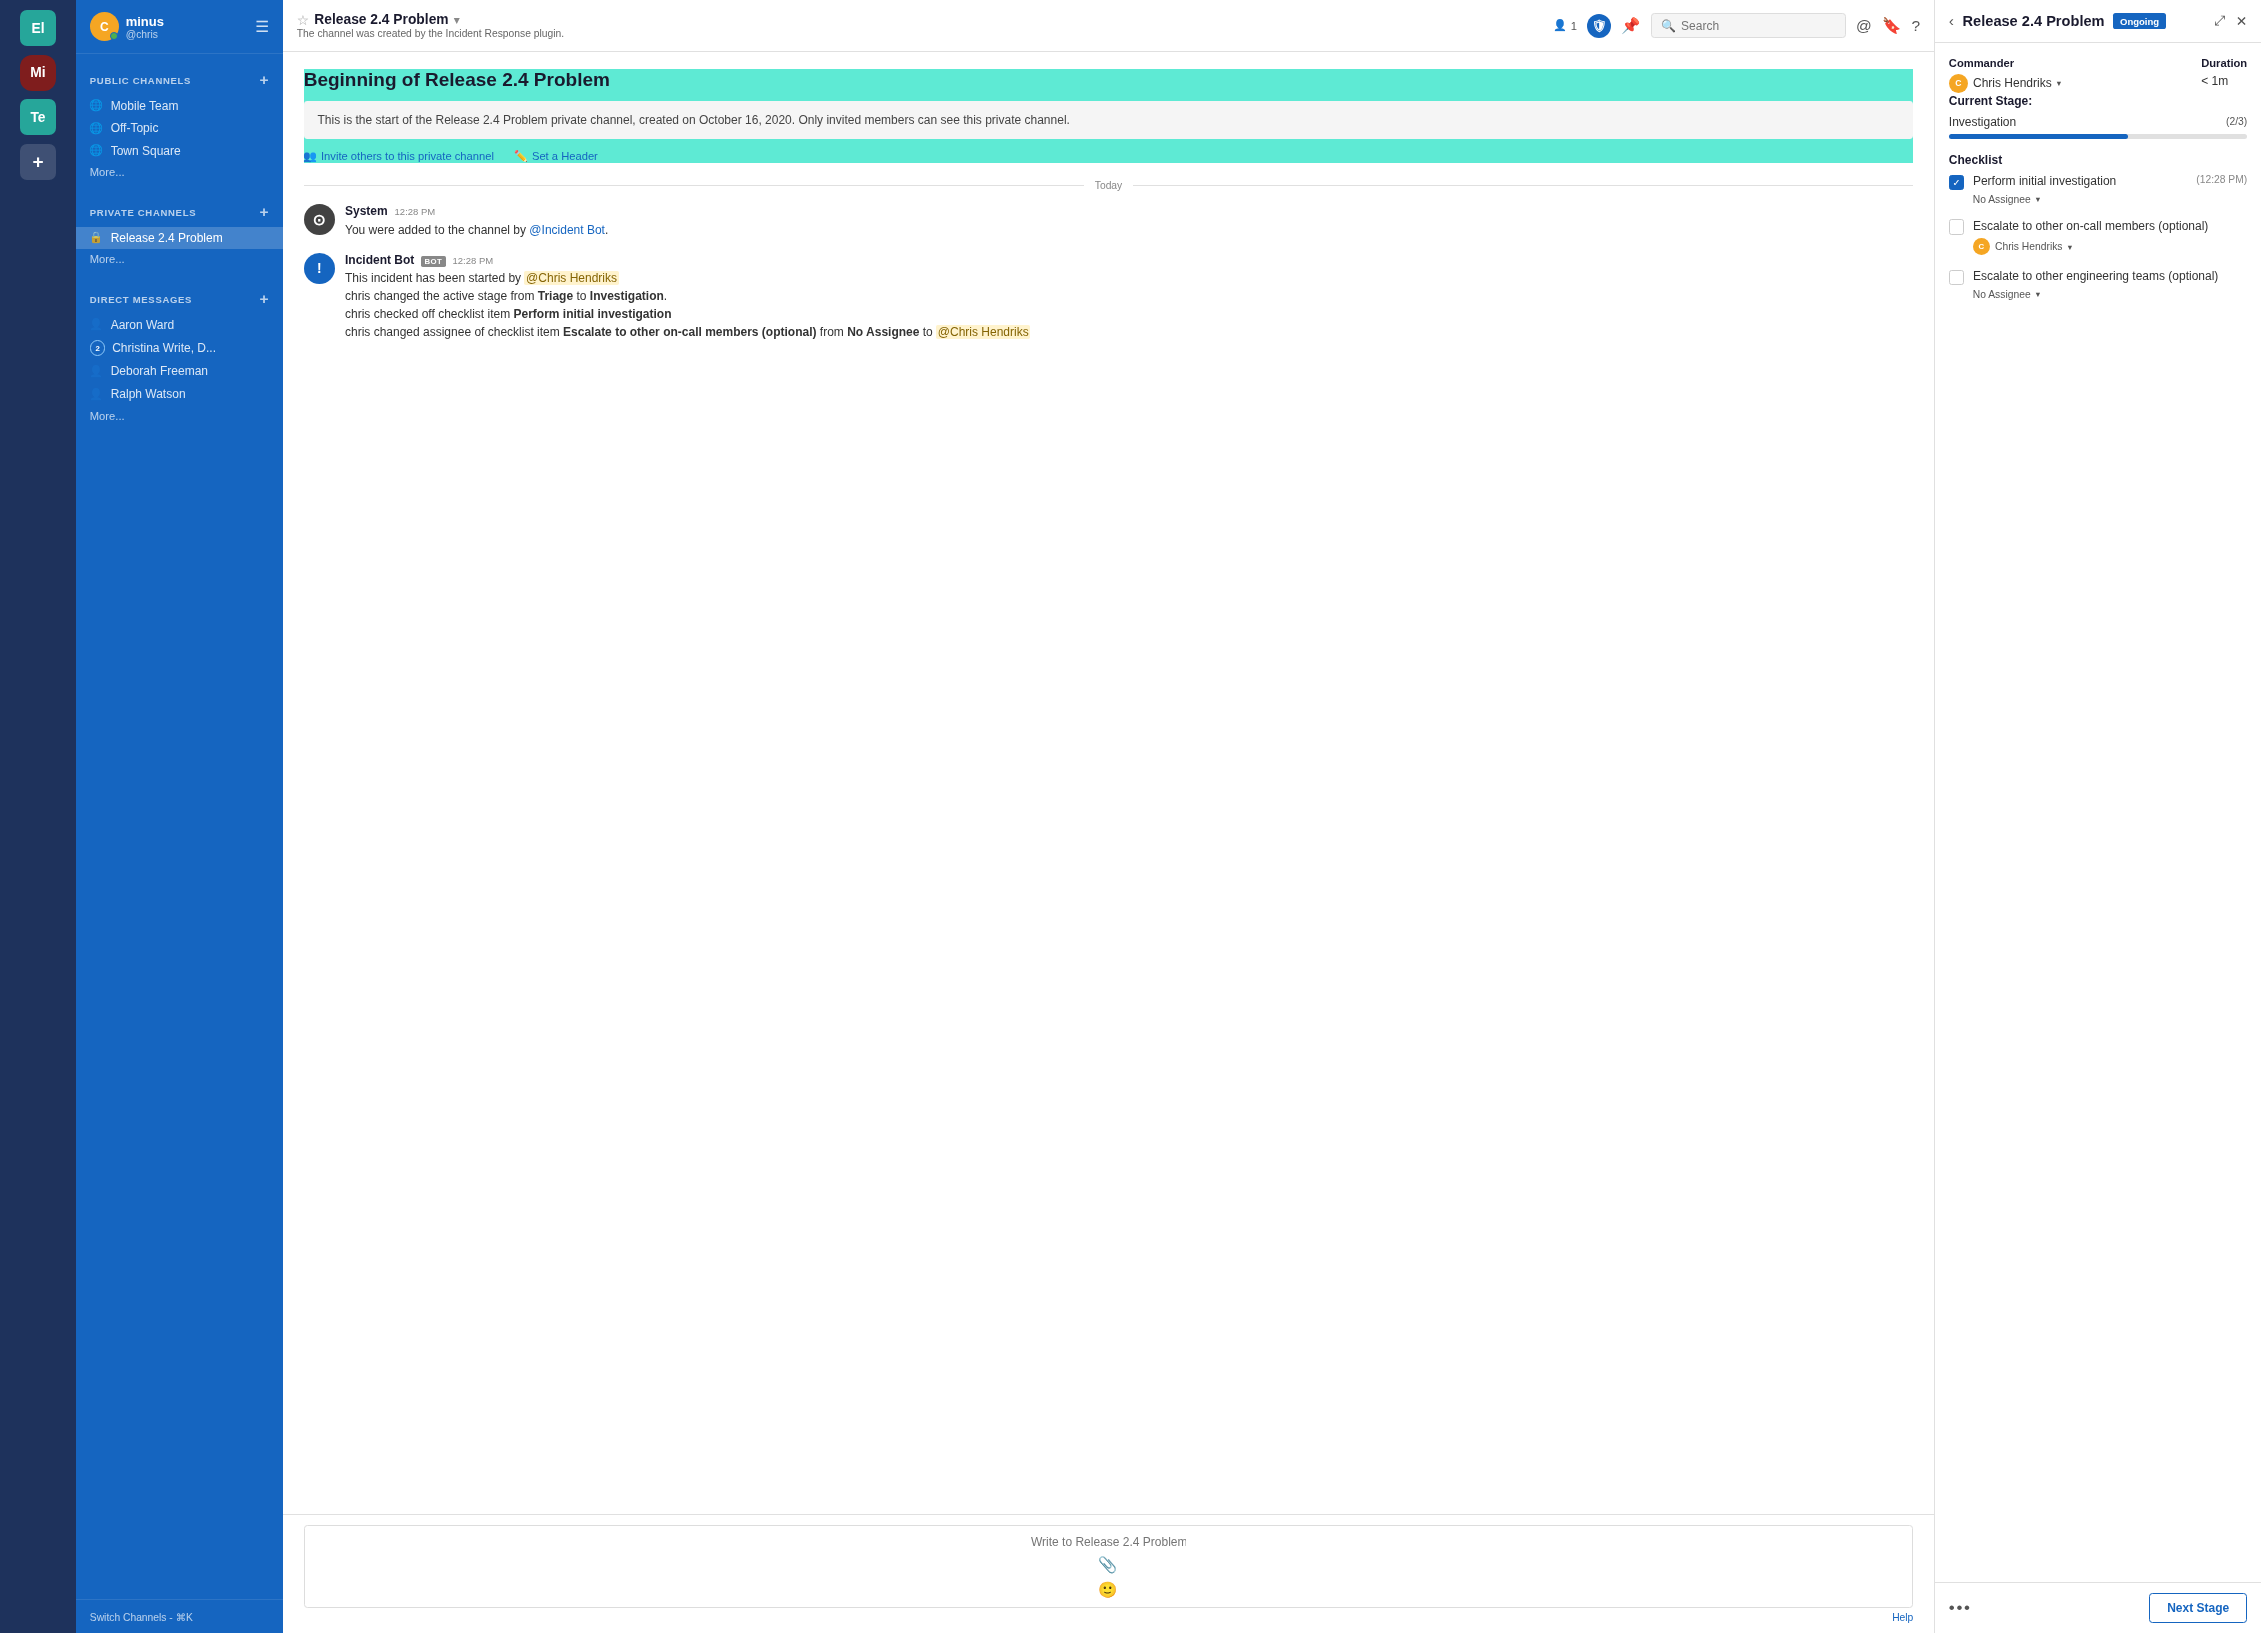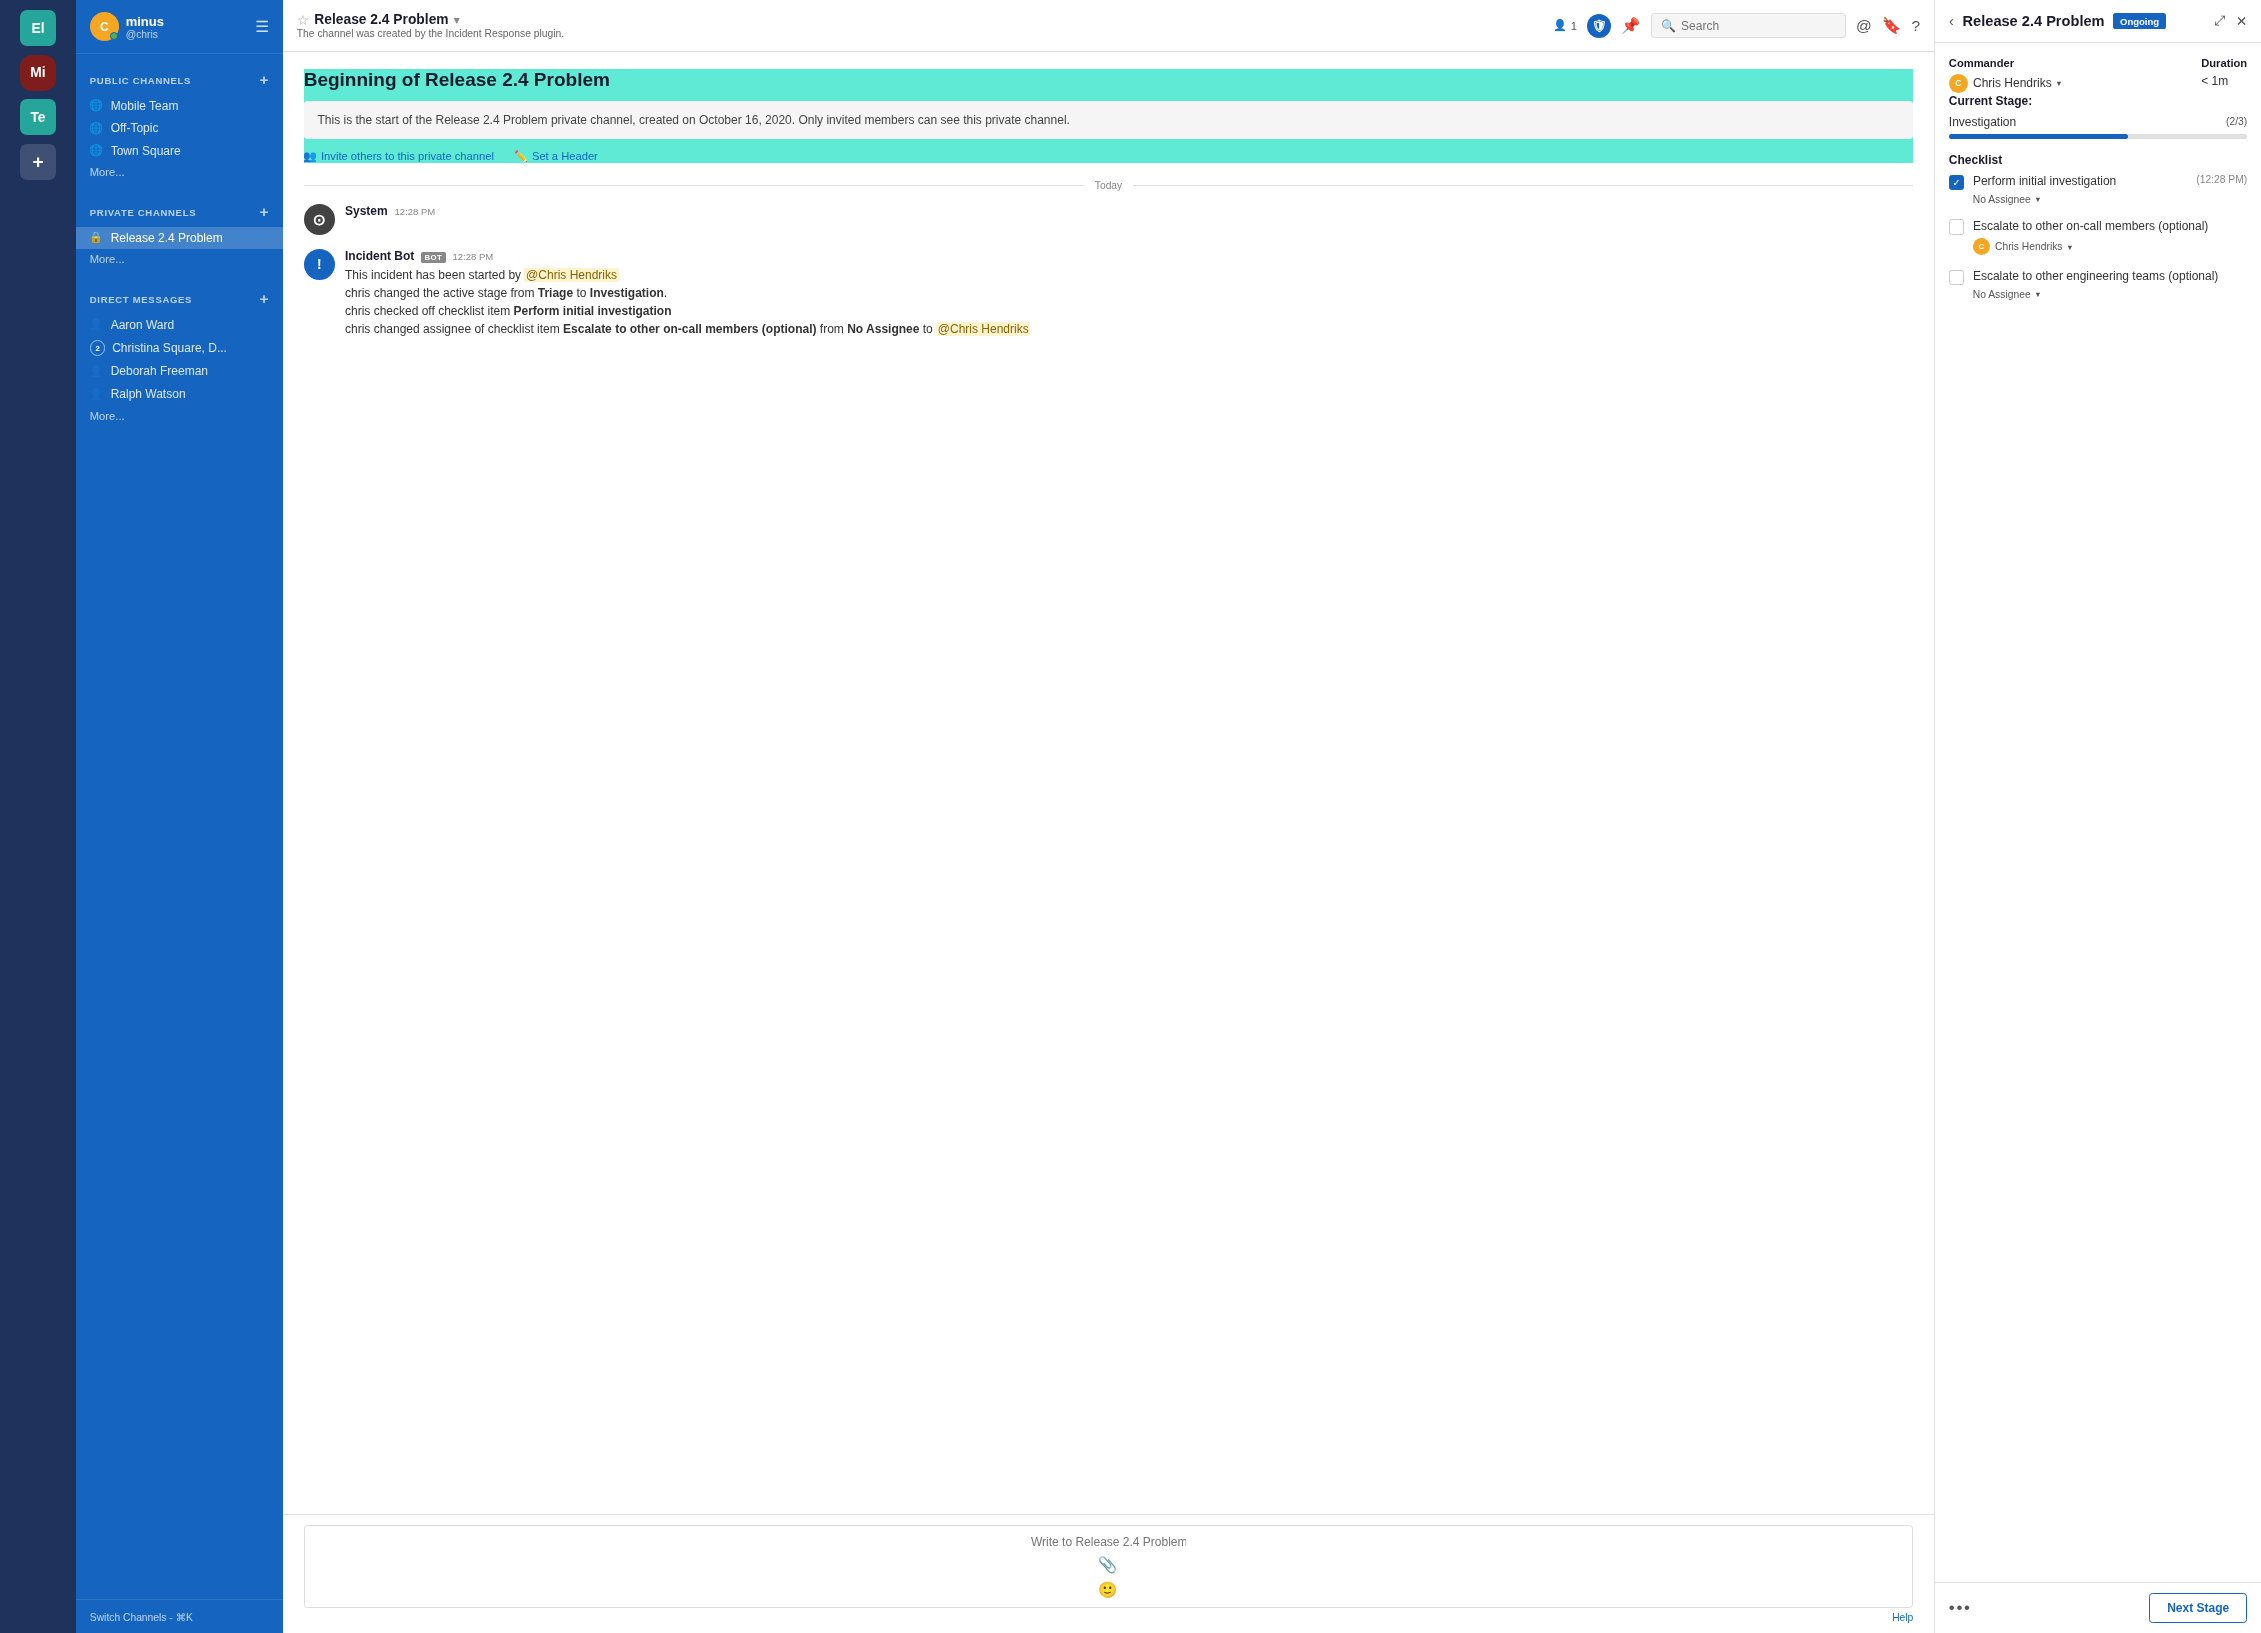--- a/index.html
+++ b/index.html
@@ -331,21 +331,21 @@
     <div class="sidebar-section-header">
       <span>DIRECT MESSAGES</span>
       <span class="sidebar-section-add">+</span>
     </div>
     <div class="sidebar-item">
       <span class="sidebar-item-icon" style="color:rgba(255,255,255,0.6)">👤</span>
       <span>Aaron Ward</span>
     </div>
     <div class="sidebar-item">
       <div style="width:15.5px;height:15.5px;border-radius:50%;background:#1565c0;border:1.7px solid #90caf9;display:flex;align-items:center;justify-content:center;font-size:7.8px;font-weight:700;color:white;">2</div>
-      <span>Christina Square, D...</span>
+      <span>Christina Write, D...</span>
     </div>
     <div class="sidebar-item">
       <span class="sidebar-item-icon" style="color:rgba(255,255,255,0.6)">👤</span>
       <span>Deborah Freeman</span>
     </div>
     <div class="sidebar-item">
       <span class="sidebar-item-icon" style="color:rgba(255,255,255,0.6)">👤</span>
       <span>Ralph Watson</span>
     </div>
     <div class="more-link">More...</div>
@@ -402,20 +402,23 @@
       <span>Today</span>
     </div>
 
     <div class="message">
       <div class="msg-avatar" style="background:#424242;font-size:15.5px;">⊙</div>
       <div class="msg-content">
         <div class="msg-header">
           <span class="msg-author">System</span>
           <span class="msg-time">12:28 PM</span>
         </div>
+        <div class="msg-text">
+          You were added to the channel by <span class="link-text">@Incident Bot</span>.
+        </div>
       </div>
     </div>
 
     <div class="message">
       <div class="msg-avatar" style="background:#1565c0;font-size:13.8px;font-weight:700;">!</div>
       <div class="msg-content">
         <div class="msg-header">
           <span class="msg-author">Incident Bot</span>
           <span class="bot-badge">BOT</span>
           <span class="msg-time">12:28 PM</span>

